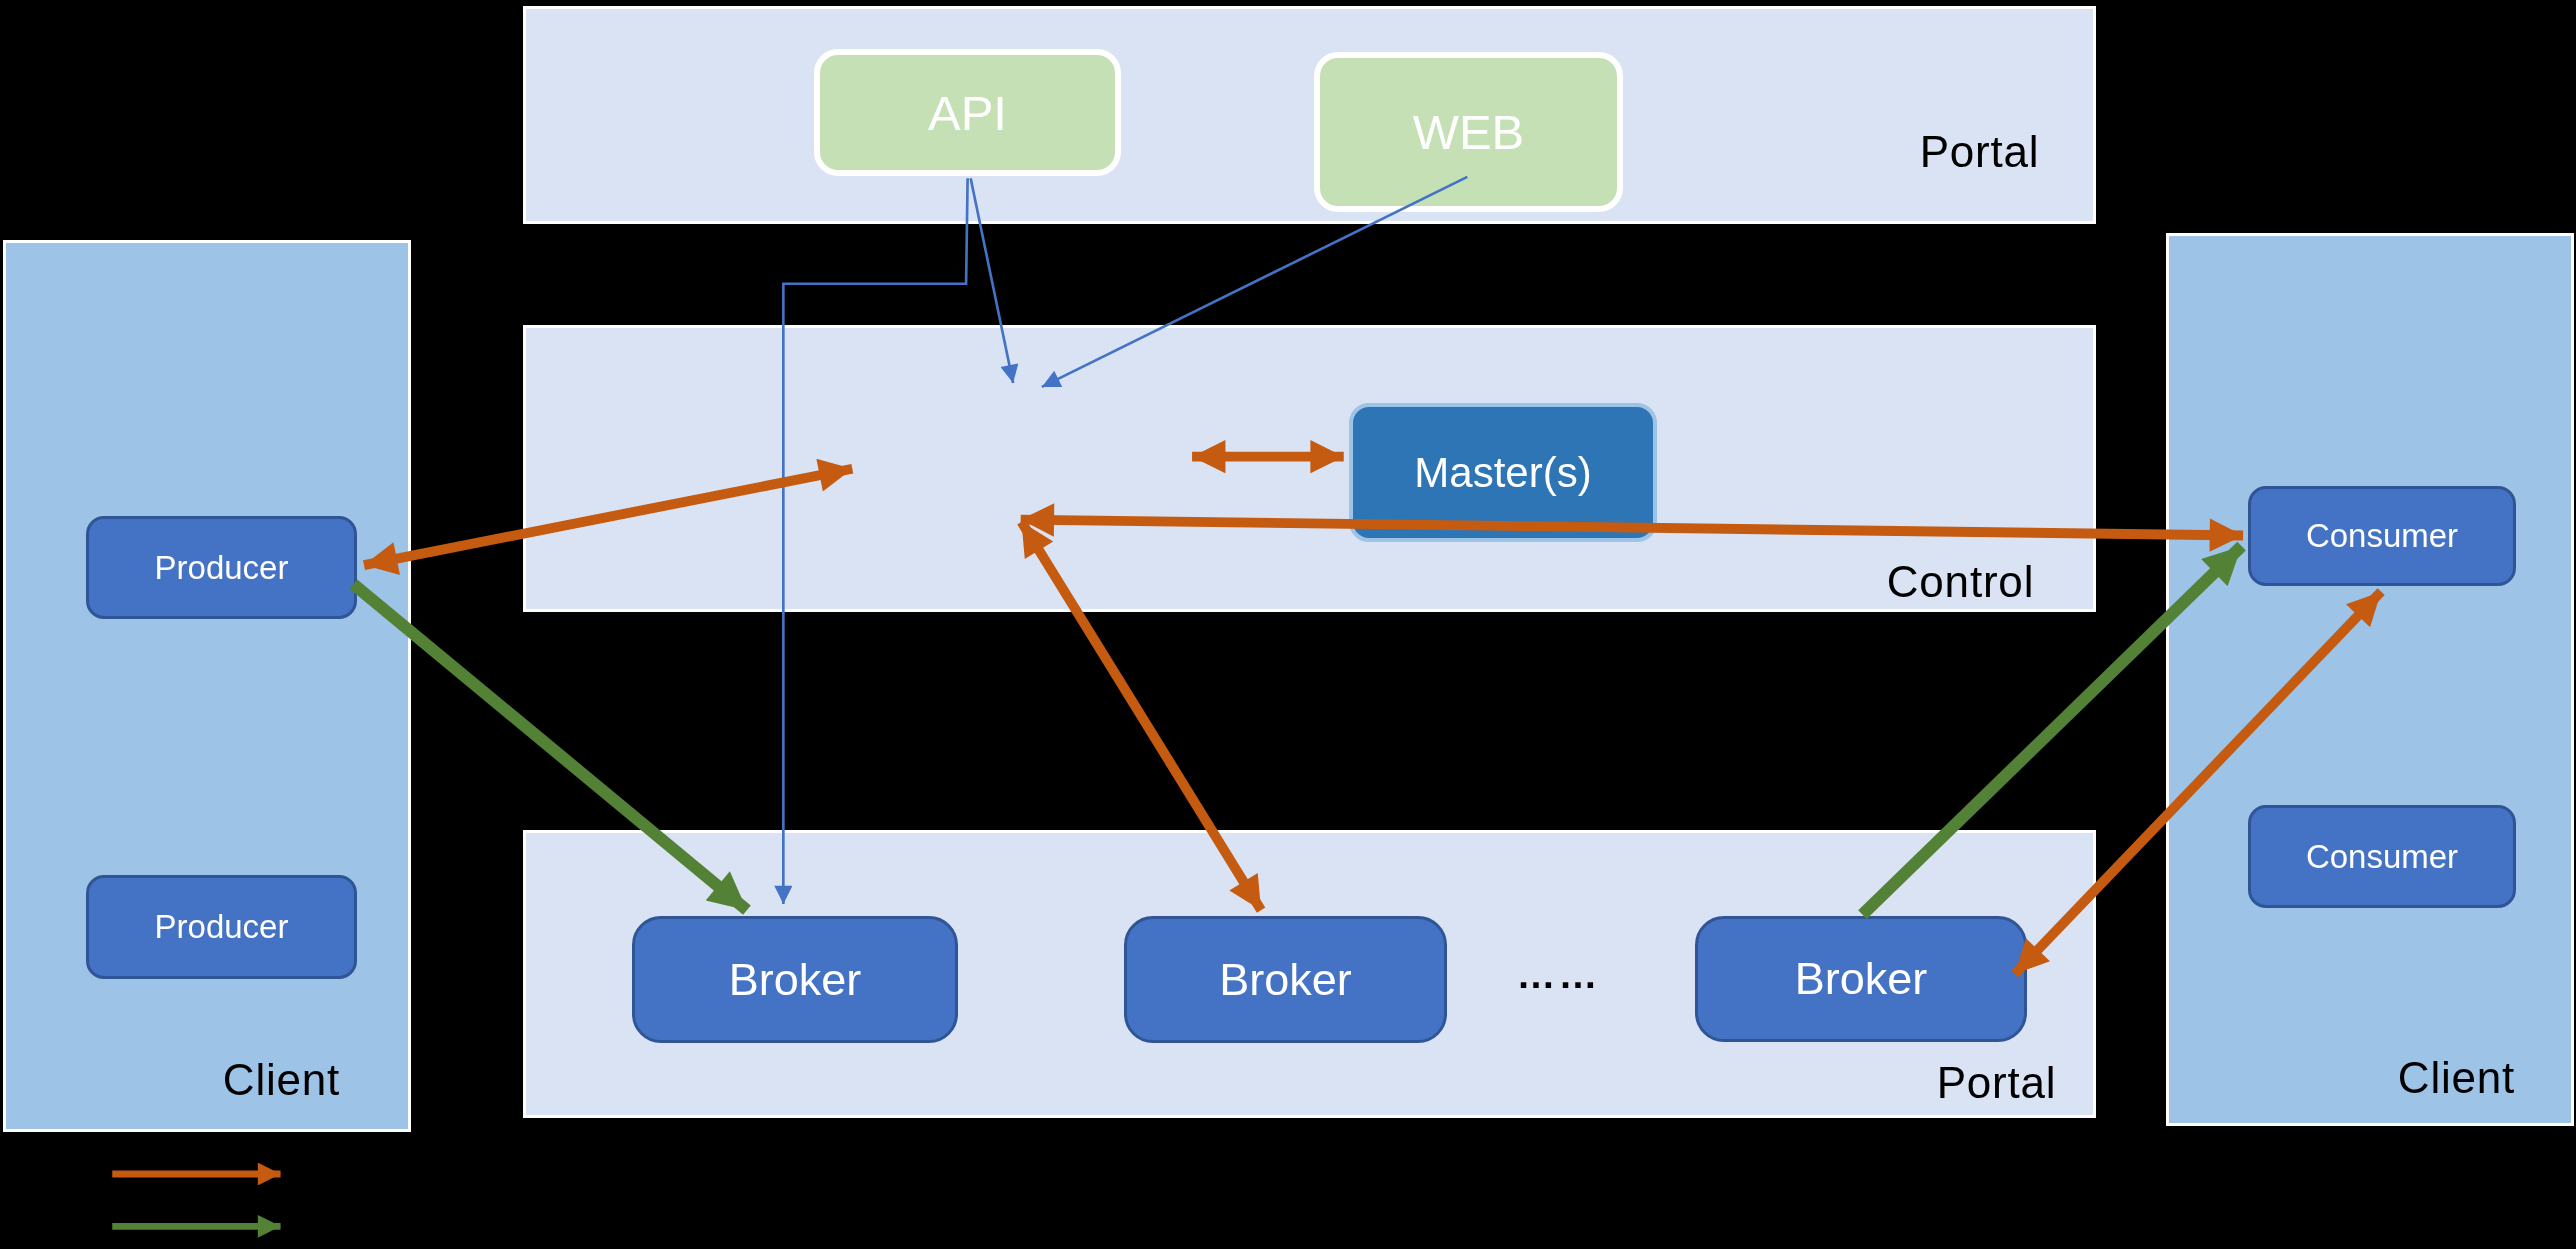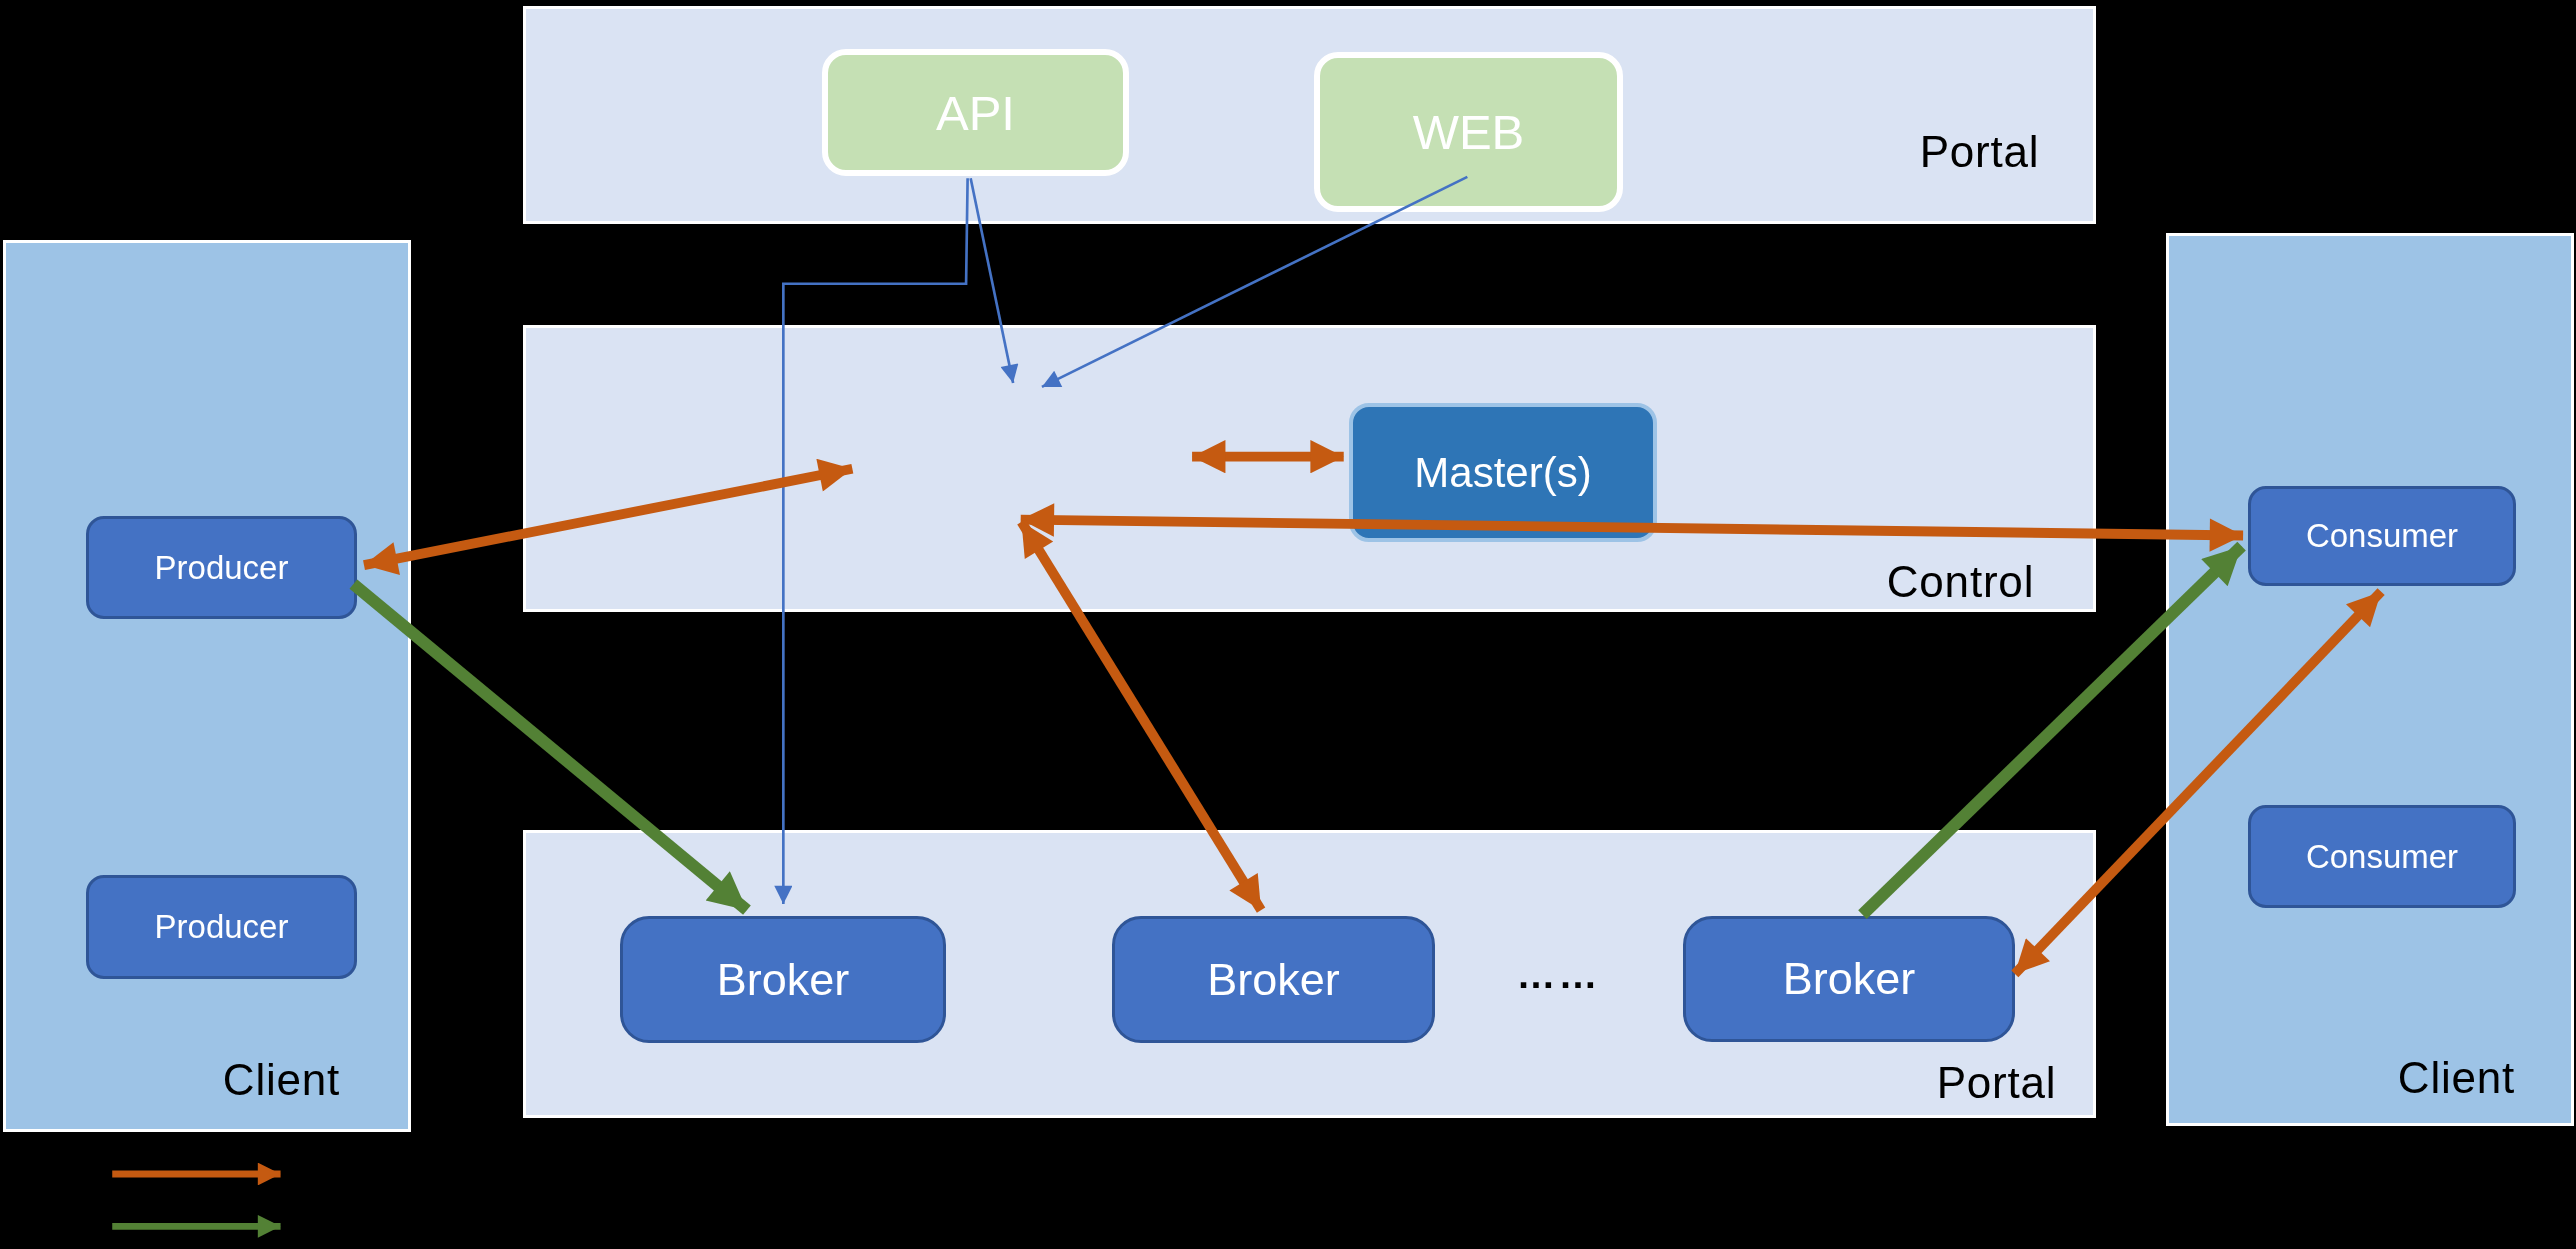--- a/index.html
+++ b/index.html
@@ -48,20 +48,21 @@
     background:#4472c4;
     border:3px solid #2f5597;
     border-radius:18px;
     font-size:33px;
   }
   .node.broker{
     background:#4472c4;
     border:3.8px solid #2f5597;
     border-radius:29px;
     font-size:45px;
+    margin-left:12px;
   }
   .ellipsis{
     position:absolute;
     display:flex;align-items:center;justify-content:center;
     color:#000000;
     font-size:39px;
     letter-spacing:3px;
     font-weight:bold;
   }
   svg.overlay{
@@ -80,21 +81,21 @@
 
   <div class="band clientblue" style="left:3px;top:240px;width:408px;height:892px;"></div>
   <div class="band clientblue" style="left:2166px;top:233px;width:408px;height:893px;"></div>
 
   <div class="band-label" style="left:1862px;top:123px;width:235px;height:57px;">Portal</div>
   <div class="band-label" style="left:1843px;top:554px;width:235px;height:55px;">Control</div>
   <div class="band-label" style="left:1879px;top:1055px;width:235px;height:55px;">Portal</div>
   <div class="band-label" style="left:164px;top:1052px;width:235px;height:55px;">Client</div>
   <div class="band-label" style="left:2339px;top:1050px;width:235px;height:55px;">Client</div>
 
-  <div class="node green" style="left:814px;top:49px;width:307px;height:127px;margin-left:8px;">API</div>
+  <div class="node green" style="left:814px;top:49px;width:307px;height:127px;">API</div>
   <div class="node green" style="left:1314px;top:52px;width:309px;height:160px;border-radius:24px;">WEB</div>
 
   <div class="node master" style="left:1349px;top:403px;width:308px;height:139px;">Master(s)</div>
 
   <div class="node smallblue" style="left:86px;top:516px;width:271px;height:103px;">Producer</div>
   <div class="node smallblue" style="left:86px;top:875px;width:271px;height:104px;">Producer</div>
   <div class="node smallblue" style="left:2248px;top:486px;width:268px;height:100px;">Consumer</div>
   <div class="node smallblue" style="left:2248px;top:805px;width:268px;height:103px;">Consumer</div>
 
   <div class="node broker" style="left:620px;top:916px;width:326px;height:127px;">Broker</div>

